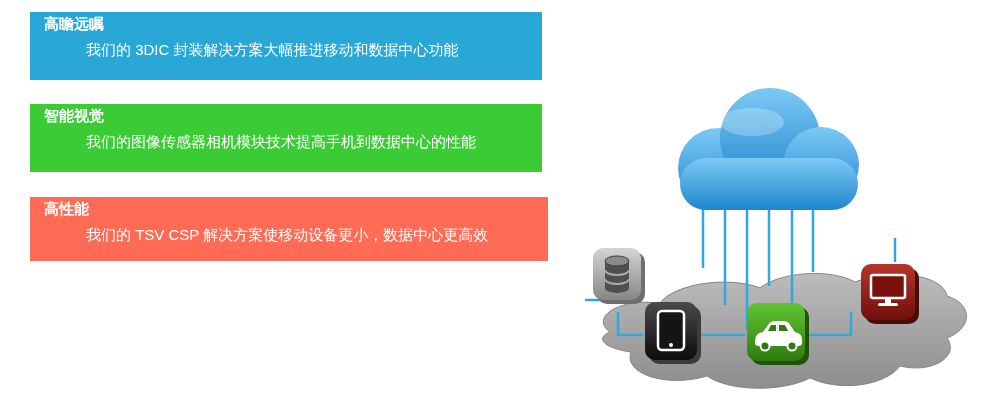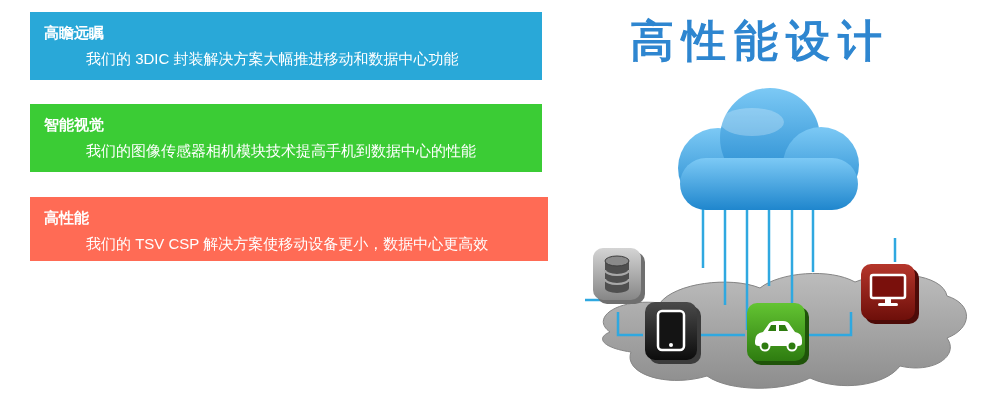--- a/index.html
+++ b/index.html
@@ -6,21 +6,21 @@
   body{
     width:1000px;height:400px;position:relative;overflow:hidden;
     background:#ffffff;
     font-family:"Liberation Sans","DejaVu Sans",sans-serif;
   }
   .stage{position:absolute;inset:0;width:1000px;height:400px;}
 
   
   .banner{
     position:absolute;left:30px;color:#ffffff;
-    padding:10px 14px;box-sizing:border-box;
+    padding:1px 14px;box-sizing:border-box;
   }
   .banner .b-title{display:block;font-size:15px;font-weight:700;line-height:22px;}
   .banner .b-body{display:block;font-size:15px;font-weight:400;line-height:22px;margin-top:4px;margin-left:42px;}
   .banner-1{top:12px;width:512px;height:68px;}
   .banner-2{top:104px;width:512px;height:68px;}
   .banner-3{top:197px;width:518px;height:64px;}
 
   
   .hero-title{
     position:absolute;left:560px;top:12px;width:400px;
@@ -46,21 +46,20 @@
   <div class="banner banner-3" style="background-color: rgb(255, 107, 85);">
     <span class="b-title">高性能</span>
     <span class="b-body">我们的 TSV CSP 解决方案使移动设备更小，数据中心更高效</span>
   </div>
 
   <div class="banner banner-2" style="background-color: rgb(59, 204, 53);">
     <span class="b-title">智能视觉</span>
     <span class="b-body">我们的图像传感器相机模块技术提高手机到数据中心的性能</span>
   </div>
 
-  <div class="hero-title" style="color: rgb(46, 134, 208);">高性能设计</div>
 
   <div class="illustration">
     <svg viewBox="0 0 445 400" xmlns="http://www.w3.org/2000/svg">
       <defs>
         <linearGradient id="gGround" x1="0" y1="0" x2="0" y2="1">
           <stop offset="0" stop-color="#bcbcbc"></stop>
             <stop offset="1" stop-color="#8d8d8d"></stop>
         </linearGradient>
         <linearGradient id="gCloud" x1="0" y1="0" x2="0" y2="1">
           <stop offset="0" stop-color="#7cc9f5"></stop>

